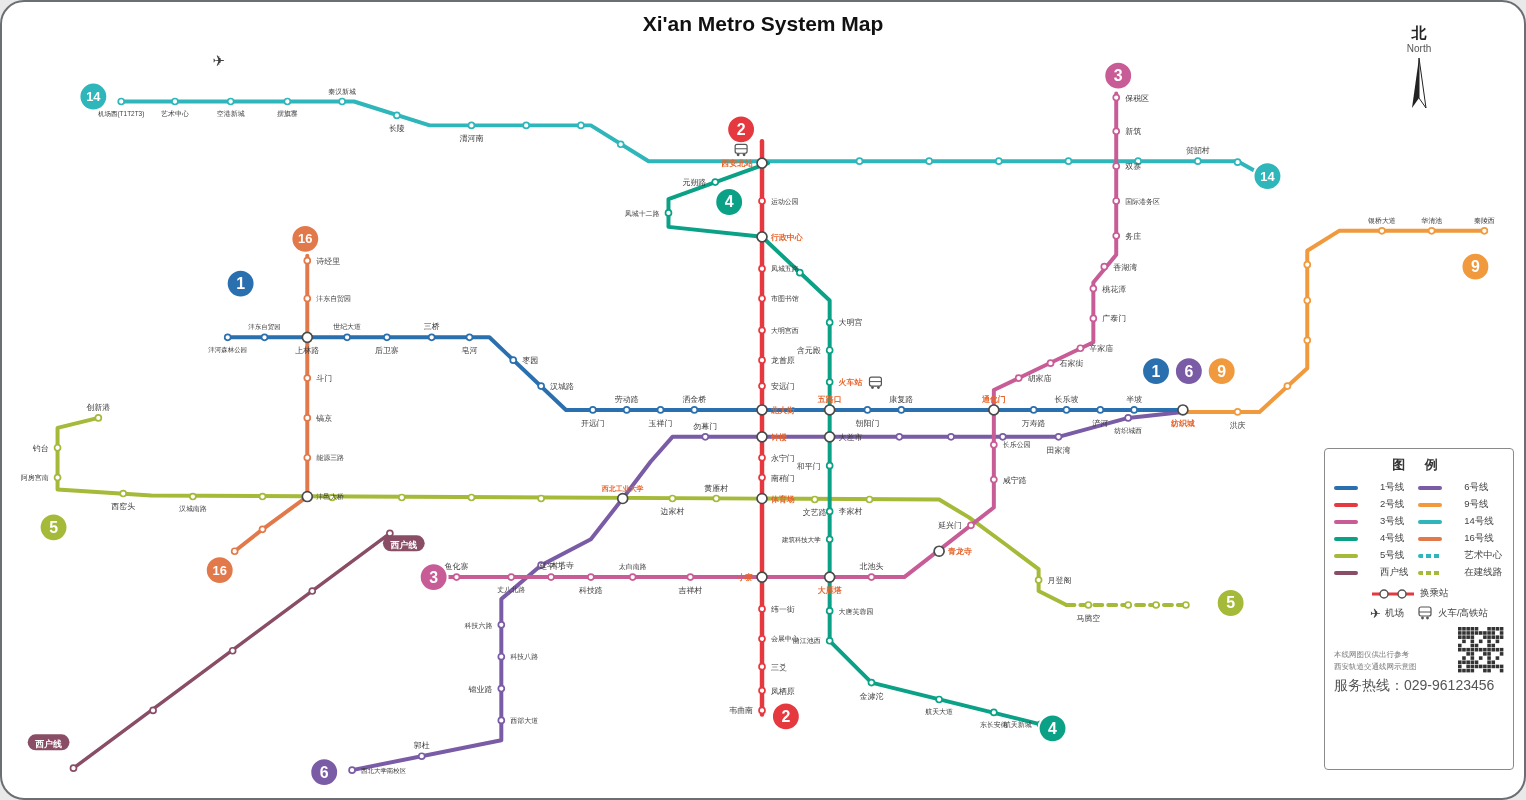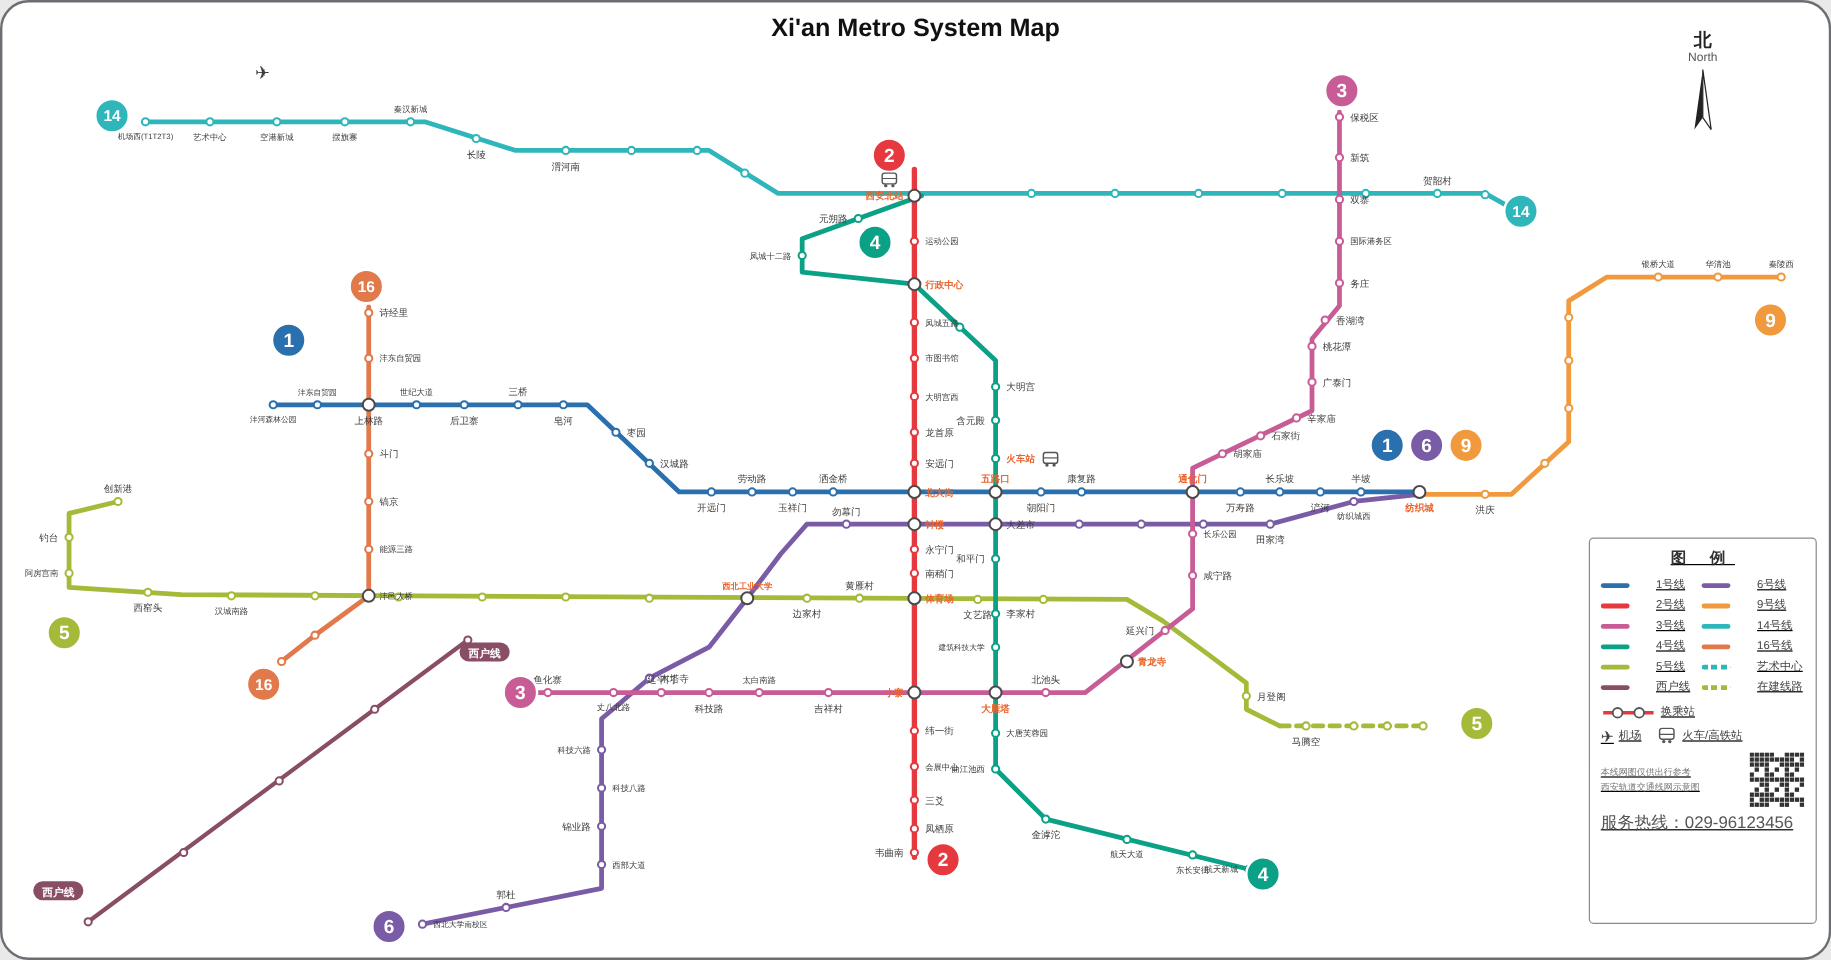--- a/index.html
+++ b/index.html
@@ -12,29 +12,29 @@
   #map-svg{position:absolute;left:0;top:0;width:100%;height:100%;}
   #map-svg text{font-family:"Liberation Sans","DejaVu Sans",sans-serif;}
   .title-block{position:absolute;left:0;right:0;top:8px;text-align:center;pointer-events:none;}
   .title-zh{font-size:30px;font-weight:900;color:#111;letter-spacing:3px;}
   .title-en{font-size:21px;font-weight:bold;color:#111;margin-top:2px;}
   .compass{position:absolute;left:1388px;top:22px;width:58px;text-align:center;color:#222;}
   .compass-zh{font-size:15px;font-weight:bold;}
   .compass-en{font-size:10px;color:#555;}
   .legend{
     position:absolute;left:1322px;top:446px;width:190px;height:322px;
-    border:1.5px solid #8a8a8a;border-radius:4px;background:#fff;padding:7px 9px 6px 9px;text-decoration:underline;
+    border:1.5px solid #8a8a8a;border-radius:4px;background:#fff;padding:7px 9px 6px 9px;
   }
   .legend-title{text-align:center;font-size:13px;font-weight:bold;letter-spacing:8px;color:#333;margin-bottom:5px;}
   .legend-grid{display:grid;grid-template-rows:repeat(6,17px);grid-auto-flow:column;grid-column-gap:8px;}
   .leg-row{display:flex;align-items:center;font-size:9.5px;color:#444;white-space:nowrap;gap:17px;}
   .leg-swatch{display:inline-block;width:24px;height:4px;border-radius:2px;margin-right:5px;flex:0 0 auto;}
-  .legend-row{display:flex;align-items:center;font-size:9.5px;color:#444;margin-top:6px;gap:4px;}
+  .legend-row{display:flex;align-items:center;font-size:9.5px;color:#444;margin-top:6px;gap:4px;margin-left:36px;}
   .plane-glyph{font-size:13px;color:#3f3f3f;line-height:1;}
-  .legend-bottom{display:flex;margin-top:7px;gap:6px;align-items:center;}
+  .legend-bottom{display:flex;margin-top:7px;gap:6px;align-items:flex-end;}
   .notes{font-size:7.5px;color:#777;line-height:1.6;flex:1;}
   .hotline{font-size:14px;color:#555;margin-top:4px;}
 </style>
 </head>
 <body>
 
 <div class="map-wrap">
   <svg id="map-svg" viewBox="0 0 1526 800">
       <polyline points="118,100 352,100 428,124 590,124 648,160 1240,160 1258,170" fill="none" stroke="#2fb6ba" stroke-width="4" stroke-linejoin="round" stroke-linecap="round"></polyline>
       <polyline points="1185,412 1262,412 1310,368 1310,250 1342,230 1488,230" fill="none" stroke="#f0993d" stroke-width="4" stroke-linejoin="round" stroke-linecap="round"></polyline>

